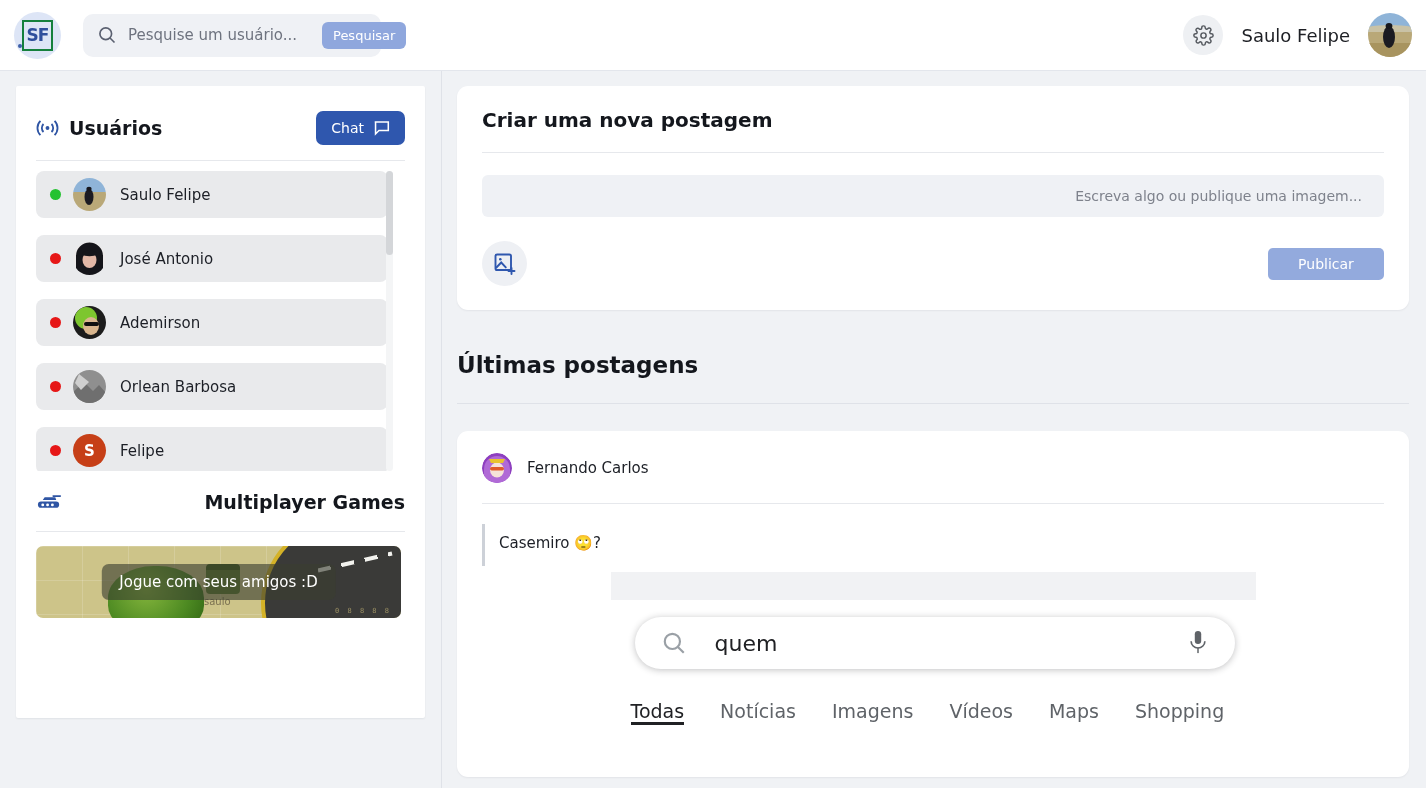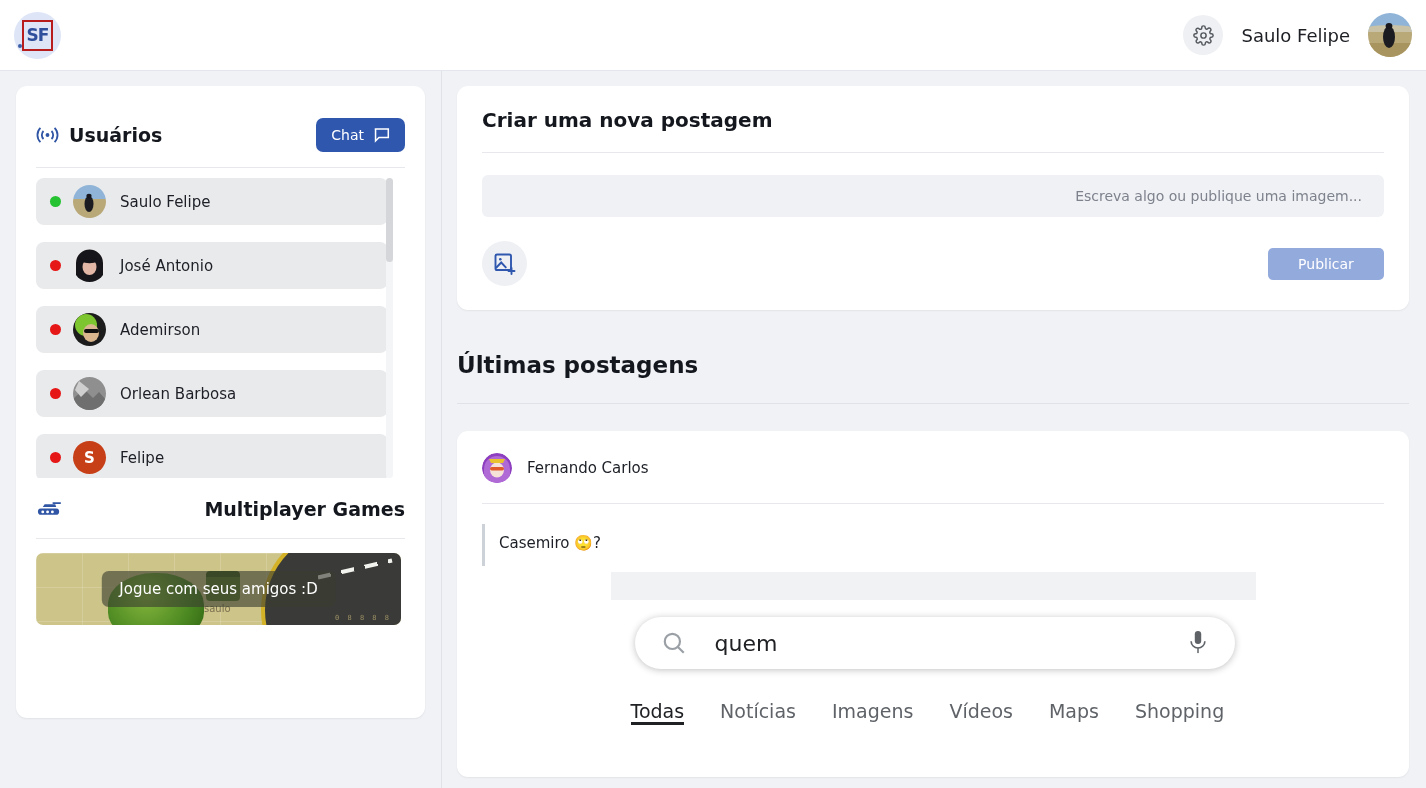--- a/index.html
+++ b/index.html
@@ -19,21 +19,21 @@
     display: flex; align-items: center;
   }
   .logo-wrap {
     margin-left: 14px; width: 47px; height: 47px;
     border-radius: 50%; background: #dde5f6;
     display: flex; align-items: center; justify-content: center;
     flex: none;
   }
   .logo-mark {
     width: 31px; height: 31px; position: relative;
-    border: 2px solid #b91c1c;
+    border: 2px solid #15803d;
   }
   .logo-mark .sf {
     position: absolute; inset: 0;
     display: flex; align-items: center; justify-content: center;
     font: bold 17px "DejaVu Sans", sans-serif; color: #2f4f9c;
     letter-spacing: -1px;
   }
   .logo-mark .dot {
     position: absolute; left: -6px; bottom: 1px;
     width: 4px; height: 4px; border-radius: 50%; background: #3d5fa8;
@@ -86,23 +86,23 @@
   }
   .col-divider {
     position: absolute; left: 441px; top: 0;
     width: 1px; height: 717px; background: #dfe2e8;
   }
 
   
   .sidebar {
     position: absolute; left: 16px; top: 15px;
     width: 409px; height: 632px;
-    background: #ffffff; border-radius: 11px;
+    background: #ffffff; border-radius: 2px;
     box-shadow: 0 1px 2px rgba(20,25,40,.07);
-    padding: 29px 20px 0 20px;
+    padding: 22px 20px 0 20px;
     overflow: hidden;
   }
   .panel-head {
     display: flex; align-items: center; height: 40px;
   }
   .broadcast-icon { flex: none; color: #2f55a4; width: 23px; height: 20px; }
   .panel-title {
     font: bold 19px "DejaVu Sans", sans-serif; color: #14171d;
     margin-left: 10px;
   }
@@ -296,20 +296,28 @@
 
 <div class="header">
 
   <div class="logo-wrap">
     <div class="logo-mark">
       <span class="dot"></span>
       <span class="sf">SF</span>
     </div>
   </div>
 
+  <div class="searchbar">
+    <svg class="search-icon" viewBox="0 0 24 24" fill="none" stroke="currentColor" stroke-width="2">
+      <circle cx="10.5" cy="10.5" r="7"></circle>
+        <line x1="15.6" y1="15.6" x2="21" y2="21"></line>
+    </svg>
+    <input class="search-input" placeholder="Pesquise um usuário..." style="">
+    <button class="btn-pesquisar">Pesquisar</button>
+  </div>
 
   <div class="header-right">
     <button class="gear-btn">
       <svg viewBox="0 0 24 24" width="21" height="21" fill="none" stroke="currentColor" stroke-width="1.7">
         <circle cx="12" cy="12" r="3"></circle>
         <path d="M19.4 15a1.6 1.6 0 00.3 1.8l.1.1a2 2 0 11-2.8 2.8l-.1-.1a1.6 1.6 0 00-1.8-.3 1.6 1.6 0 00-1 1.5V21a2 2 0 11-4 0v-.1a1.6 1.6 0 00-1-1.5 1.6 1.6 0 00-1.8.3l-.1.1a2 2 0 11-2.8-2.8l.1-.1a1.6 1.6 0 00.3-1.8 1.6 1.6 0 00-1.5-1H3a2 2 0 110-4h.1a1.6 1.6 0 001.5-1 1.6 1.6 0 00-.3-1.8l-.1-.1a2 2 0 112.8-2.8l.1.1a1.6 1.6 0 001.8.3H9a1.6 1.6 0 001-1.5V3a2 2 0 114 0v.1a1.6 1.6 0 001 1.5 1.6 1.6 0 001.8-.3l.1-.1a2 2 0 112.8 2.8l-.1.1a1.6 1.6 0 00-.3 1.8V9a1.6 1.6 0 001.5 1H21a2 2 0 110 4h-.1a1.6 1.6 0 00-1.5 1z"></path>
       </svg>
     </button>
     <span class="user-name">Saulo Felipe</span>
     <div class="avatar-hd">

